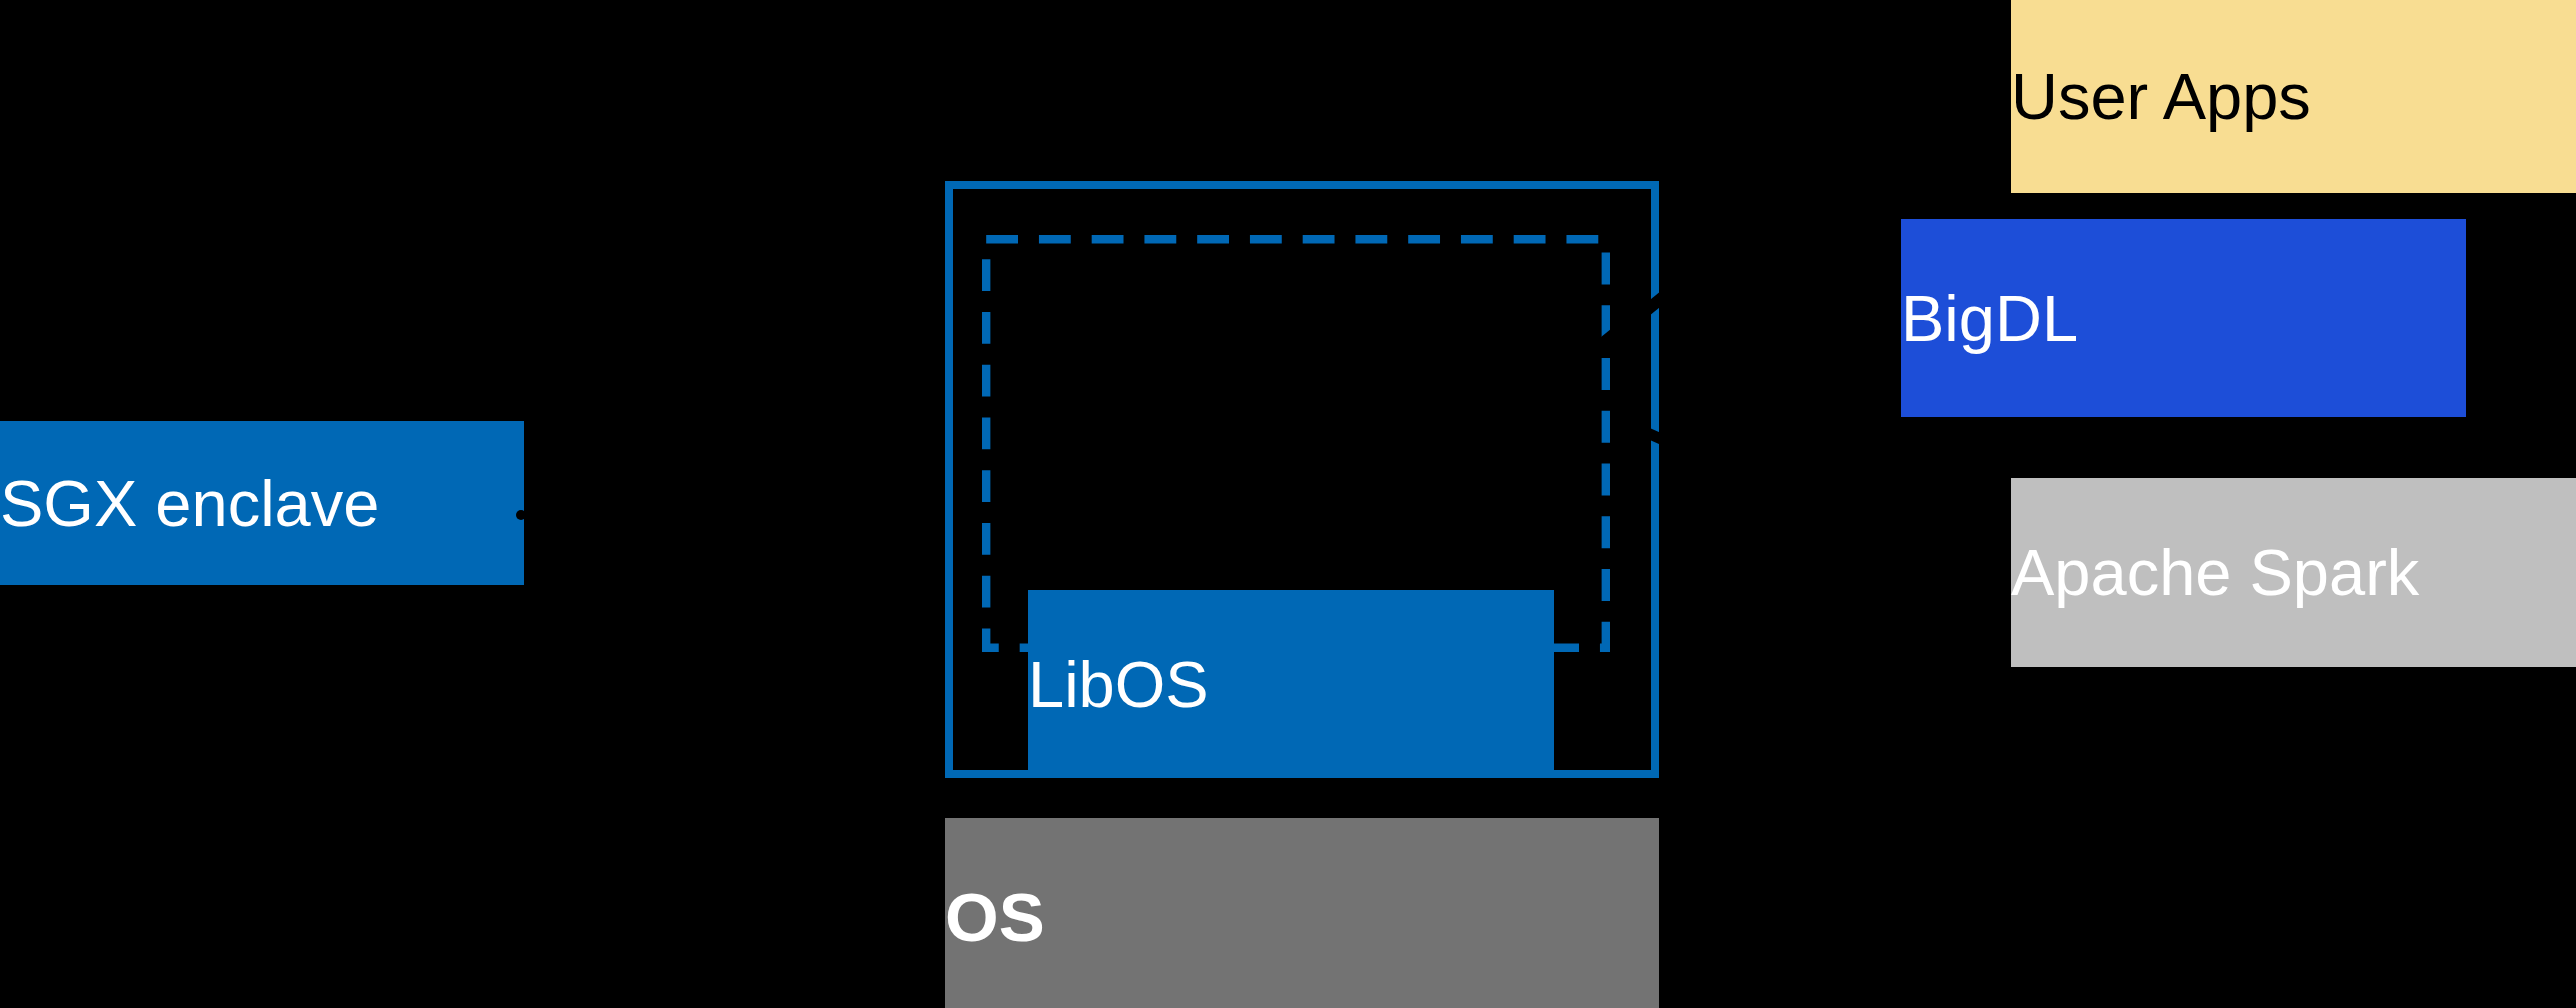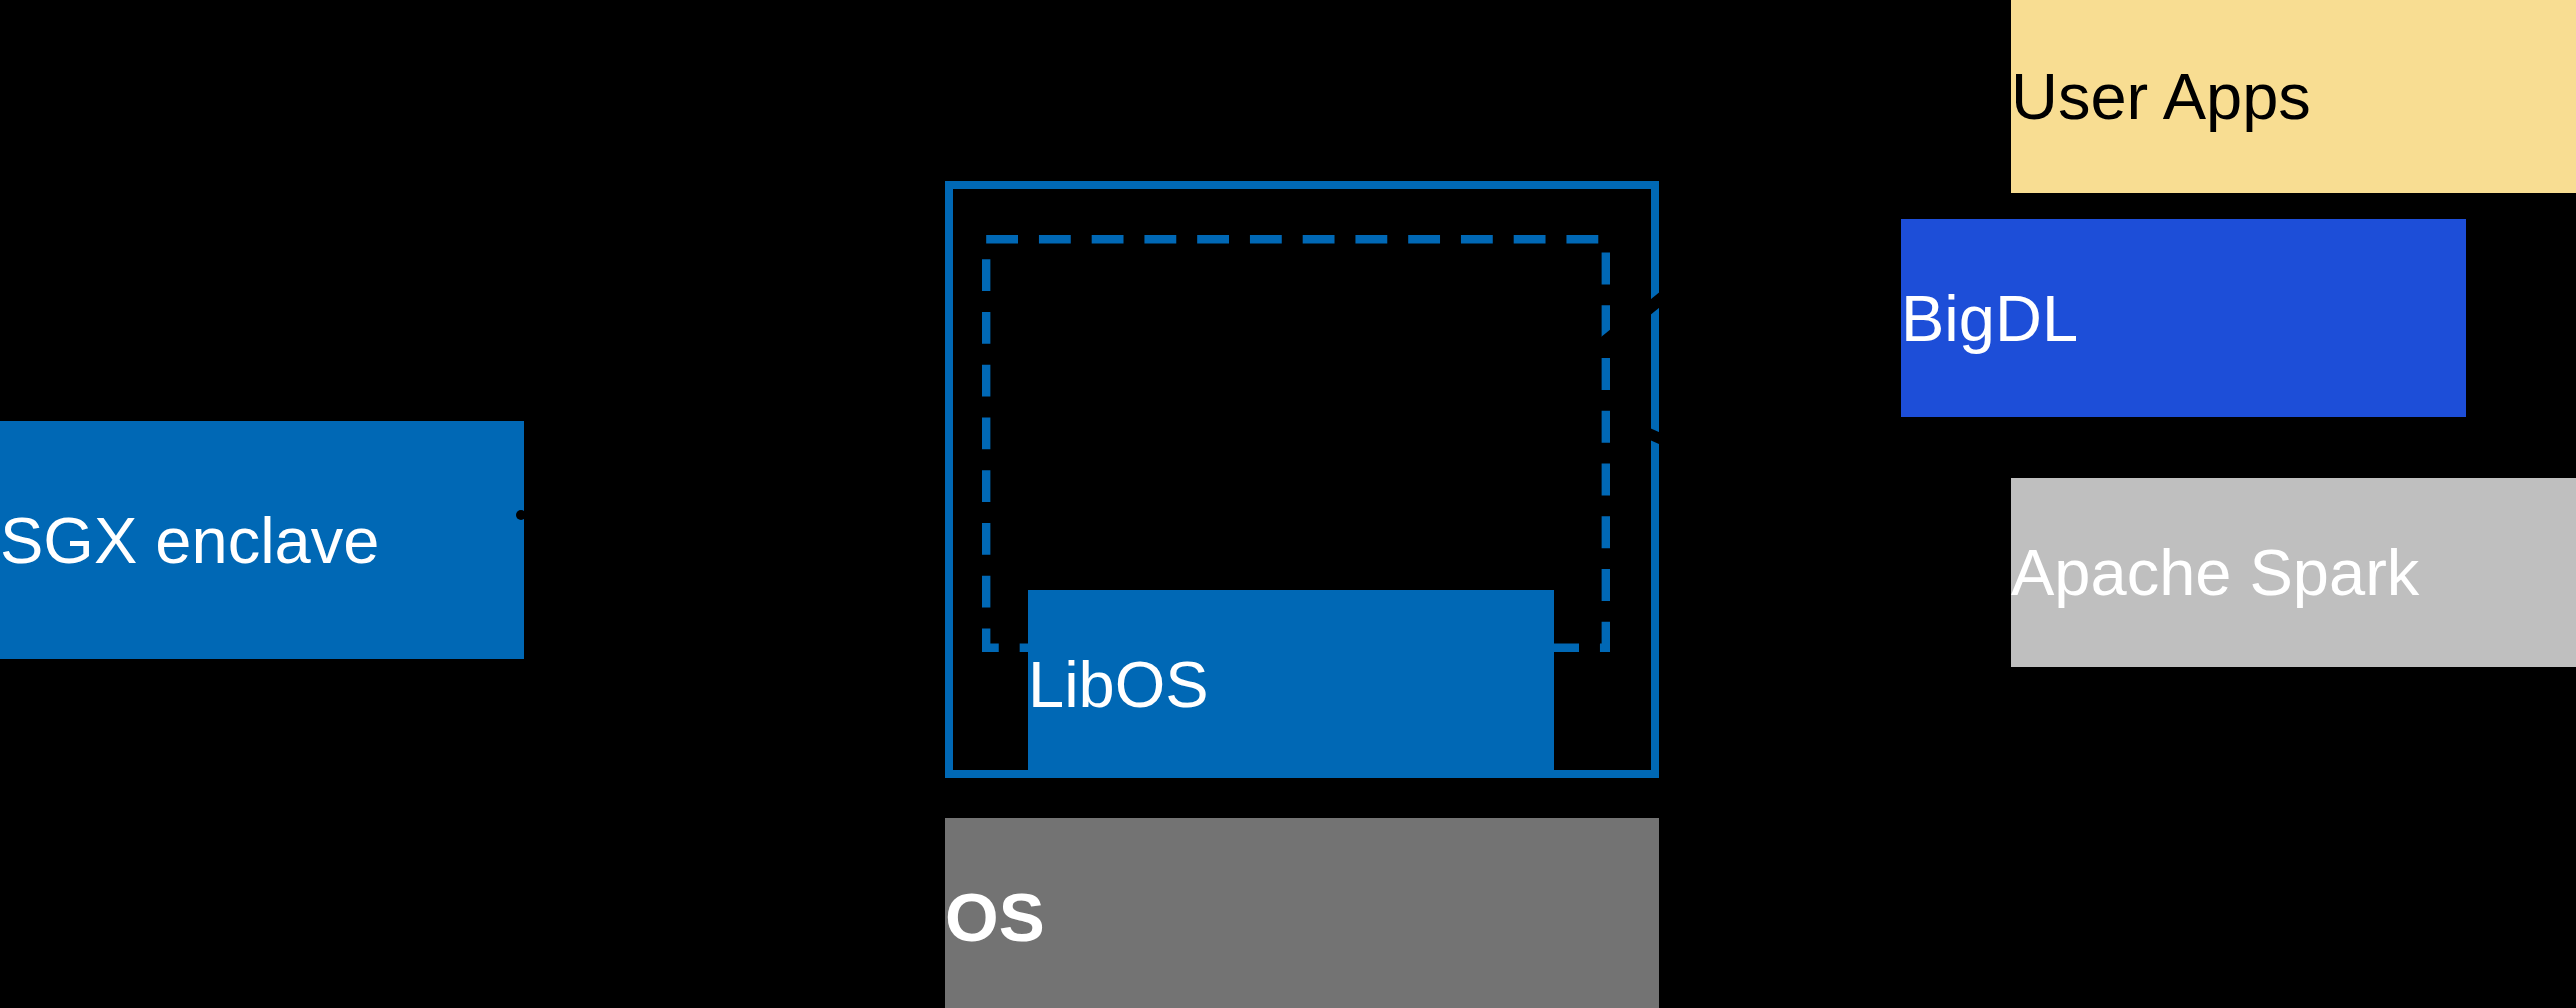--- a/index.html
+++ b/index.html
@@ -20,21 +20,21 @@
     display: flex;
     align-items: center;
     font-size: 65px;
     line-height: 1;
     white-space: nowrap;
   }
   .txt-light { color: #ffffff; }
   .txt-dark  { color: #000000; }
 
   
-  #sgx-box        { left: 0px;    top: 421px; width: 524px; height: 238px; background: #0068b5; }
+  #sgx-box        { left: 0px;    top: 421px; width: 524px; height: 164px; background: #0068b5; }
 
   
   #enclave-outer  { left: 945px; top: 181px; width: 714px; height: 597px;
                     border: 8.4px solid #0068b5; box-sizing: border-box; background: transparent; z-index: 1; }
   #dashed-svg     { position: absolute; left: 982px; top: 235px; z-index: 2; }
   #app-box        { left: 1028px; top: 294px; width: 519px; height: 188px; background: #f8dd92; z-index: 3; }
   #libos-box      { left: 1028px; top: 546px; width: 526px; height: 188px; background: #0068b5; z-index: 3; margin-top: 44px; }
   #os-box         { left: 945px; top: 818px; width: 714px; height: 199px; background: #737373;
                     font-weight: bold; font-size: 69px; }
 

